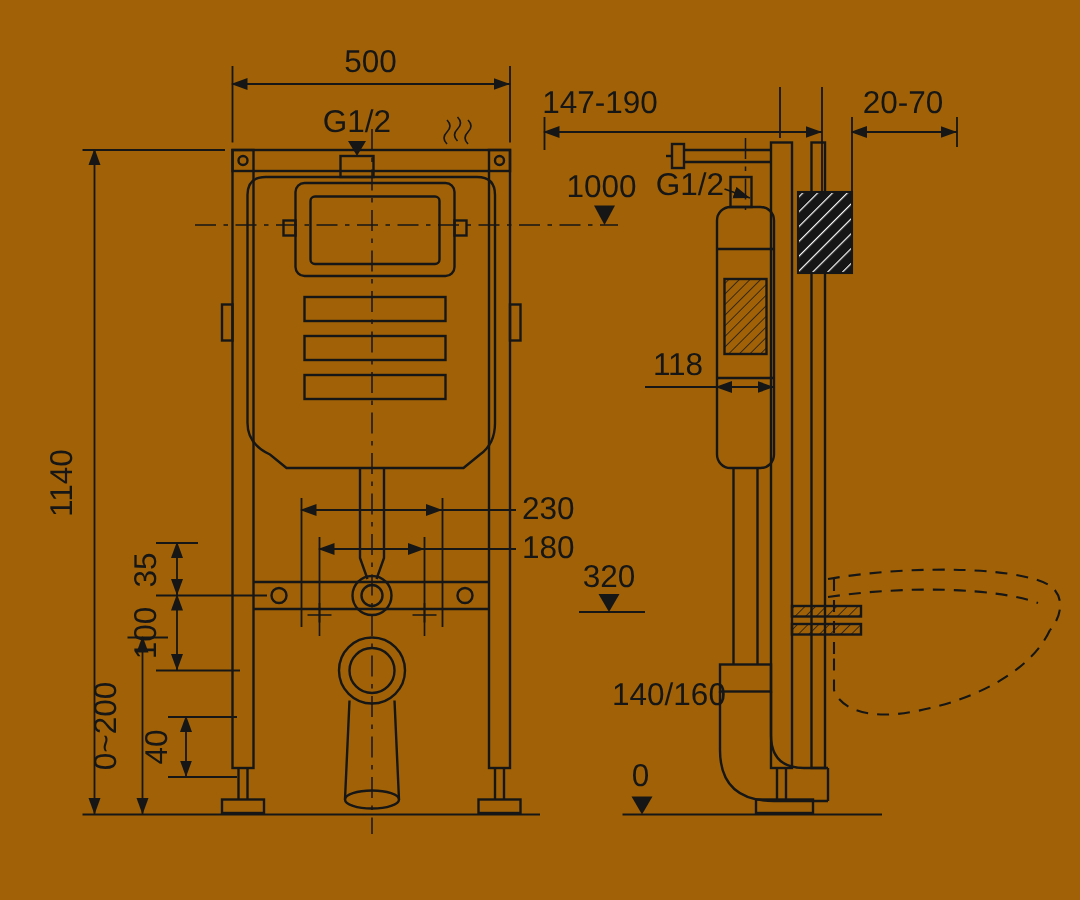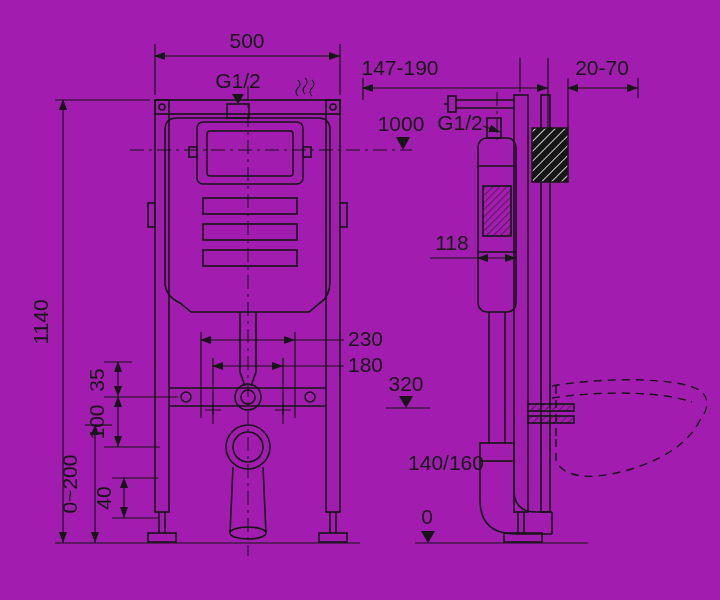--- a/index.html
+++ b/index.html
@@ -1,16 +1,16 @@
 <!DOCTYPE html>
 <html><head>
 <meta charset="utf-8">
 <style>
   html,body{margin:0;padding:0;background:#ffffff}
-  .sheet{width:720px;height:600px;background:#a21caf;position:relative;overflow:hidden}
+  .sheet{width:720px;height:600px;background:#a16207;position:relative;overflow:hidden}
   svg{display:block}
   svg text{font-family:"Liberation Sans","DejaVu Sans",sans-serif;font-size:21px;fill:#161616;stroke:none}
   .obj{stroke:#161616;fill:none;stroke-width:1.6}
   .thin{stroke:#161616;fill:none;stroke-width:1.1}
   .dim{stroke:#161616;fill:none;stroke-width:1.2}
   .cl{stroke:#161616;fill:none;stroke-width:1;stroke-dasharray:14 5 3 5}
   .dash{stroke:#161616;fill:none;stroke-width:1.4;stroke-dasharray:8 6}
   .fillb{fill:#161616;stroke:none}
 </style>
 </head>

